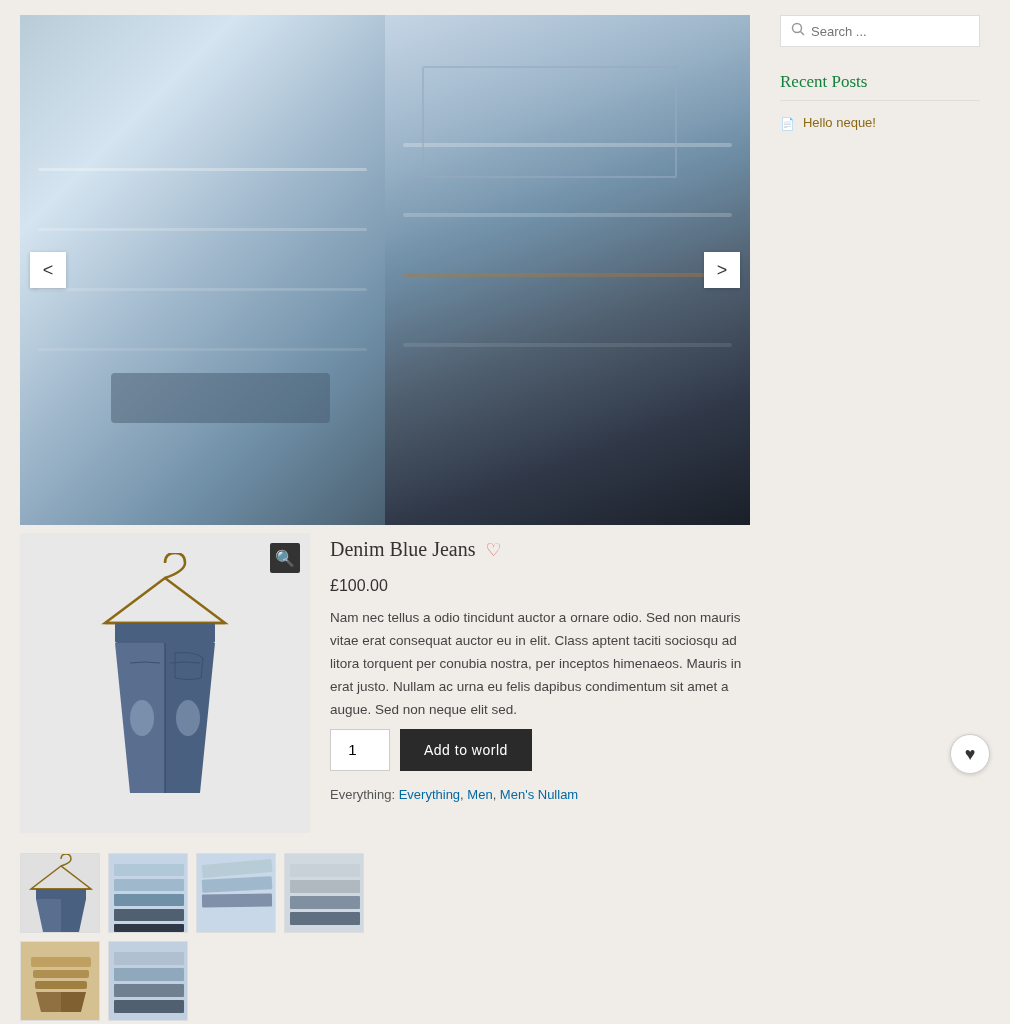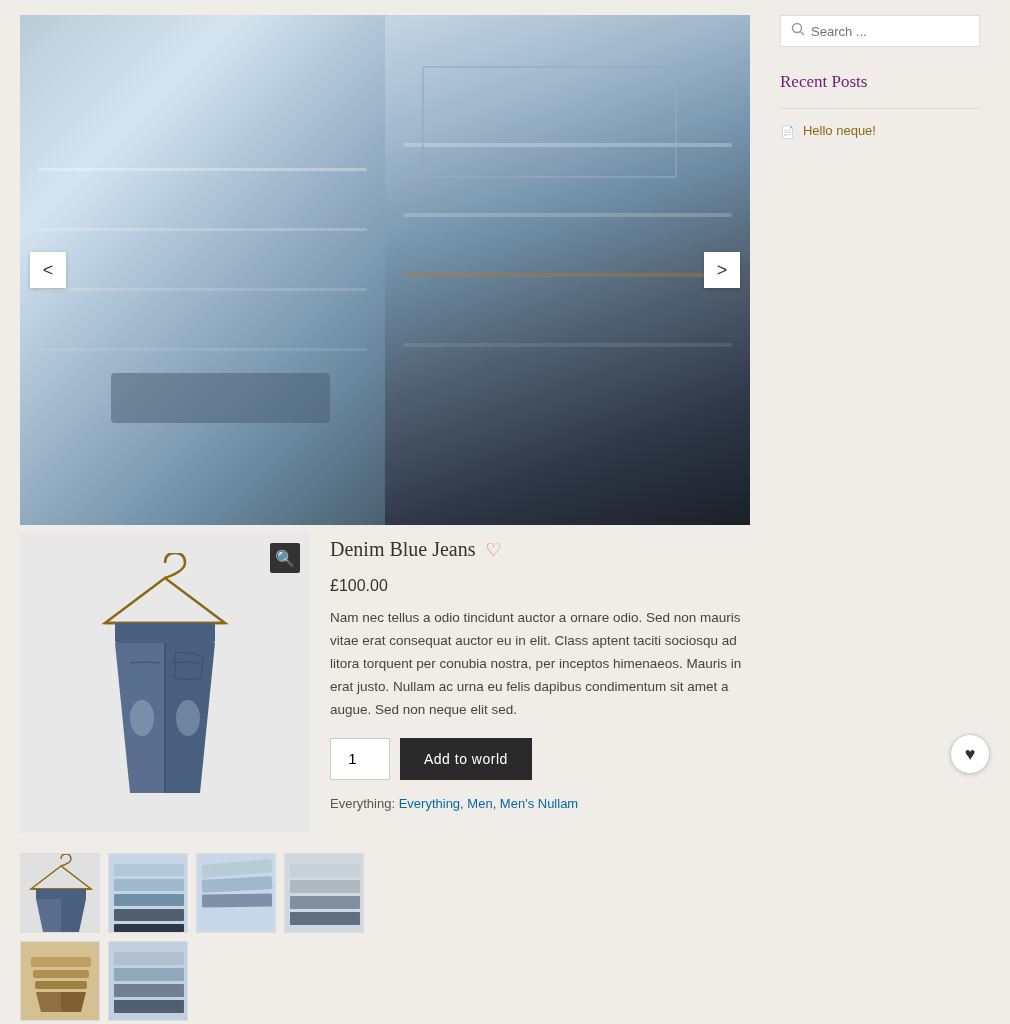--- a/index.html
+++ b/index.html
@@ -190,21 +190,21 @@
     .product-price {
       font-size: 16px;
       margin-bottom: 12px;
       font-family: Arial, sans-serif;
     }
     .product-description {
       font-size: 13.5px;
       line-height: 1.7;
       color: #444;
       font-family: Arial, sans-serif;
-      margin-bottom: 16px;
+      margin-bottom: 7px;
     }
     .add-to-basket-row {
       display: flex;
       align-items: center;
       gap: 10px;
       margin-bottom: 16px;
     }
     .qty-input {
       width: 60px;
       height: 42px;
@@ -284,22 +284,22 @@
       background: transparent;
       font-size: 13px;
       width: 100%;
       color: #b91c1c;
       font-family: Arial, sans-serif;
     }
     .recent-posts-title {
       font-size: 17px;
       font-weight: normal;
       font-family: Georgia, serif;
-      margin-bottom: 16px;
-      color: #701a75;
+      margin-bottom: 8px;
+      color: #15803d;
     }
     .sidebar-divider {
       height: 1px;
       background: #ddd;
       margin-bottom: 14px;
     }
     .recent-post-item {
       display: flex;
       align-items: flex-start;
       gap: 8px;

